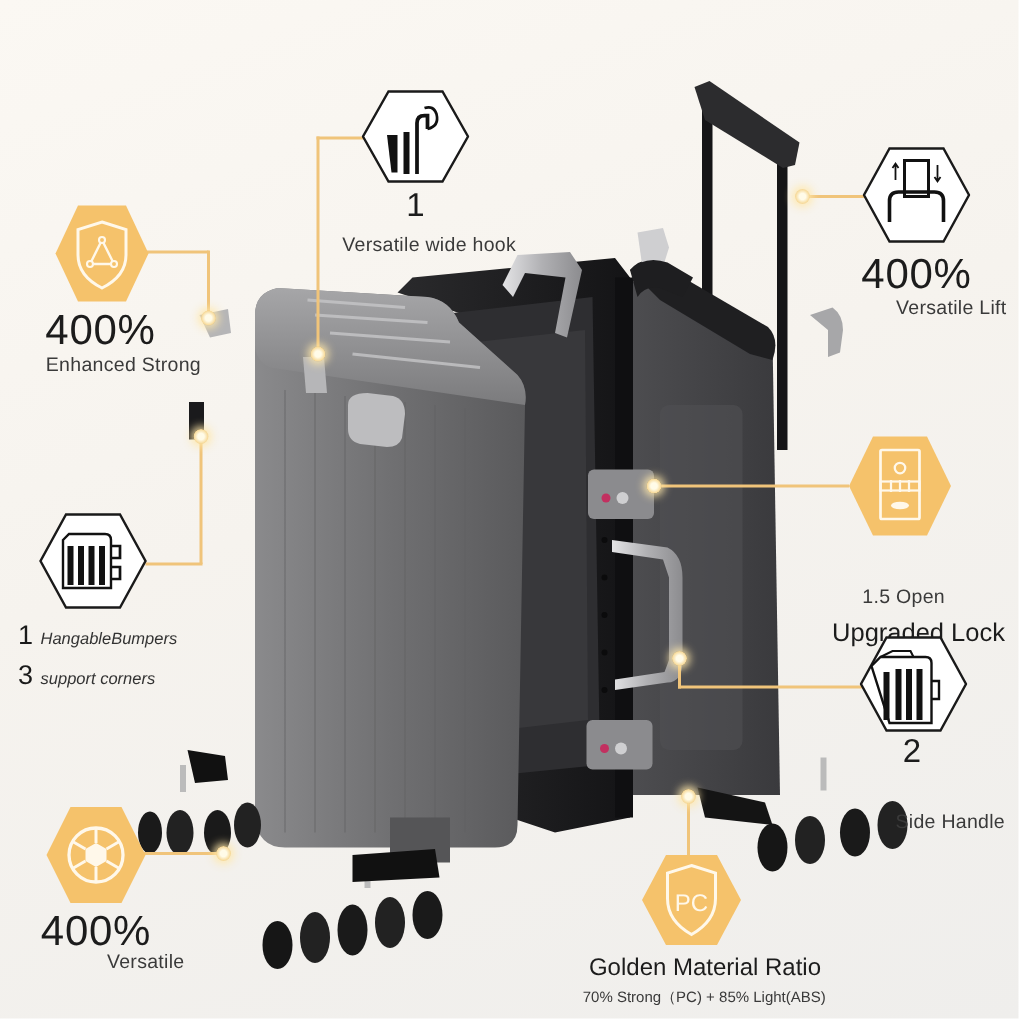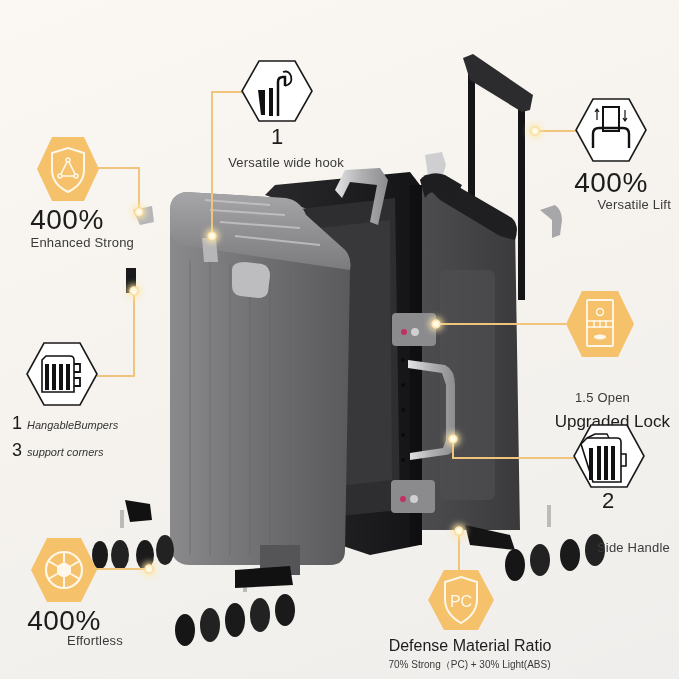--- a/index.html
+++ b/index.html
@@ -276,23 +276,23 @@
       <line x1="34" y1="15" x2="34" y2="25"></line>
       <line x1="49.6" y1="24" x2="41" y2="29"></line>
       <line x1="49.6" y1="42" x2="41" y2="37"></line>
       <line x1="34" y1="51" x2="34" y2="41"></line>
       <line x1="18.4" y1="42" x2="27" y2="37"></line>
       <line x1="18.4" y1="24" x2="27" y2="29"></line>
     </g>
   </svg>
 </div>
 <div class="abs big" style="left:5px;top:605px;width:118px;">400%</div>
-<div class="abs small" style="left:5px;top:633px;width:118px;">Effortless</div>
+<div class="abs small" style="left:5px;top:633px;width:118px;">Versatile</div>
 
 <div class="hex" style="left:427px;top:569px;width:68px;height:62px;">
   <svg viewBox="0 0 68 62">
     <polygon points="17,1 51,1 67,31 51,61 17,61 1,31" fill="#f5c26b"></polygon>
     <path d="M34 8 L50 13 L50 30 Q50 45 34 54 Q18 45 18 30 L18 13 Z" fill="none" stroke="#fff8ea" stroke-width="2"></path>
     <text x="34" y="38" font-family="Liberation Sans, sans-serif" font-size="16" fill="#fff8ea" text-anchor="middle">PC</text>
   </svg>
 </div>
-<div class="abs" style="left:375px;top:637px;width:190px;font-size:16px;text-align:center;color:#1c1c1c;">Defense Material Ratio</div>
-<div class="abs" style="left:362px;top:658px;width:215px;font-size:10px;text-align:center;color:#3a3a3a;">70% Strong（PC) + 30% Light(ABS)</div>
+<div class="abs" style="left:375px;top:637px;width:190px;font-size:16px;text-align:center;color:#1c1c1c;">Golden Material Ratio</div>
+<div class="abs" style="left:362px;top:658px;width:215px;font-size:10px;text-align:center;color:#3a3a3a;">70% Strong（PC) + 85% Light(ABS)</div>
 
 </body></html>

